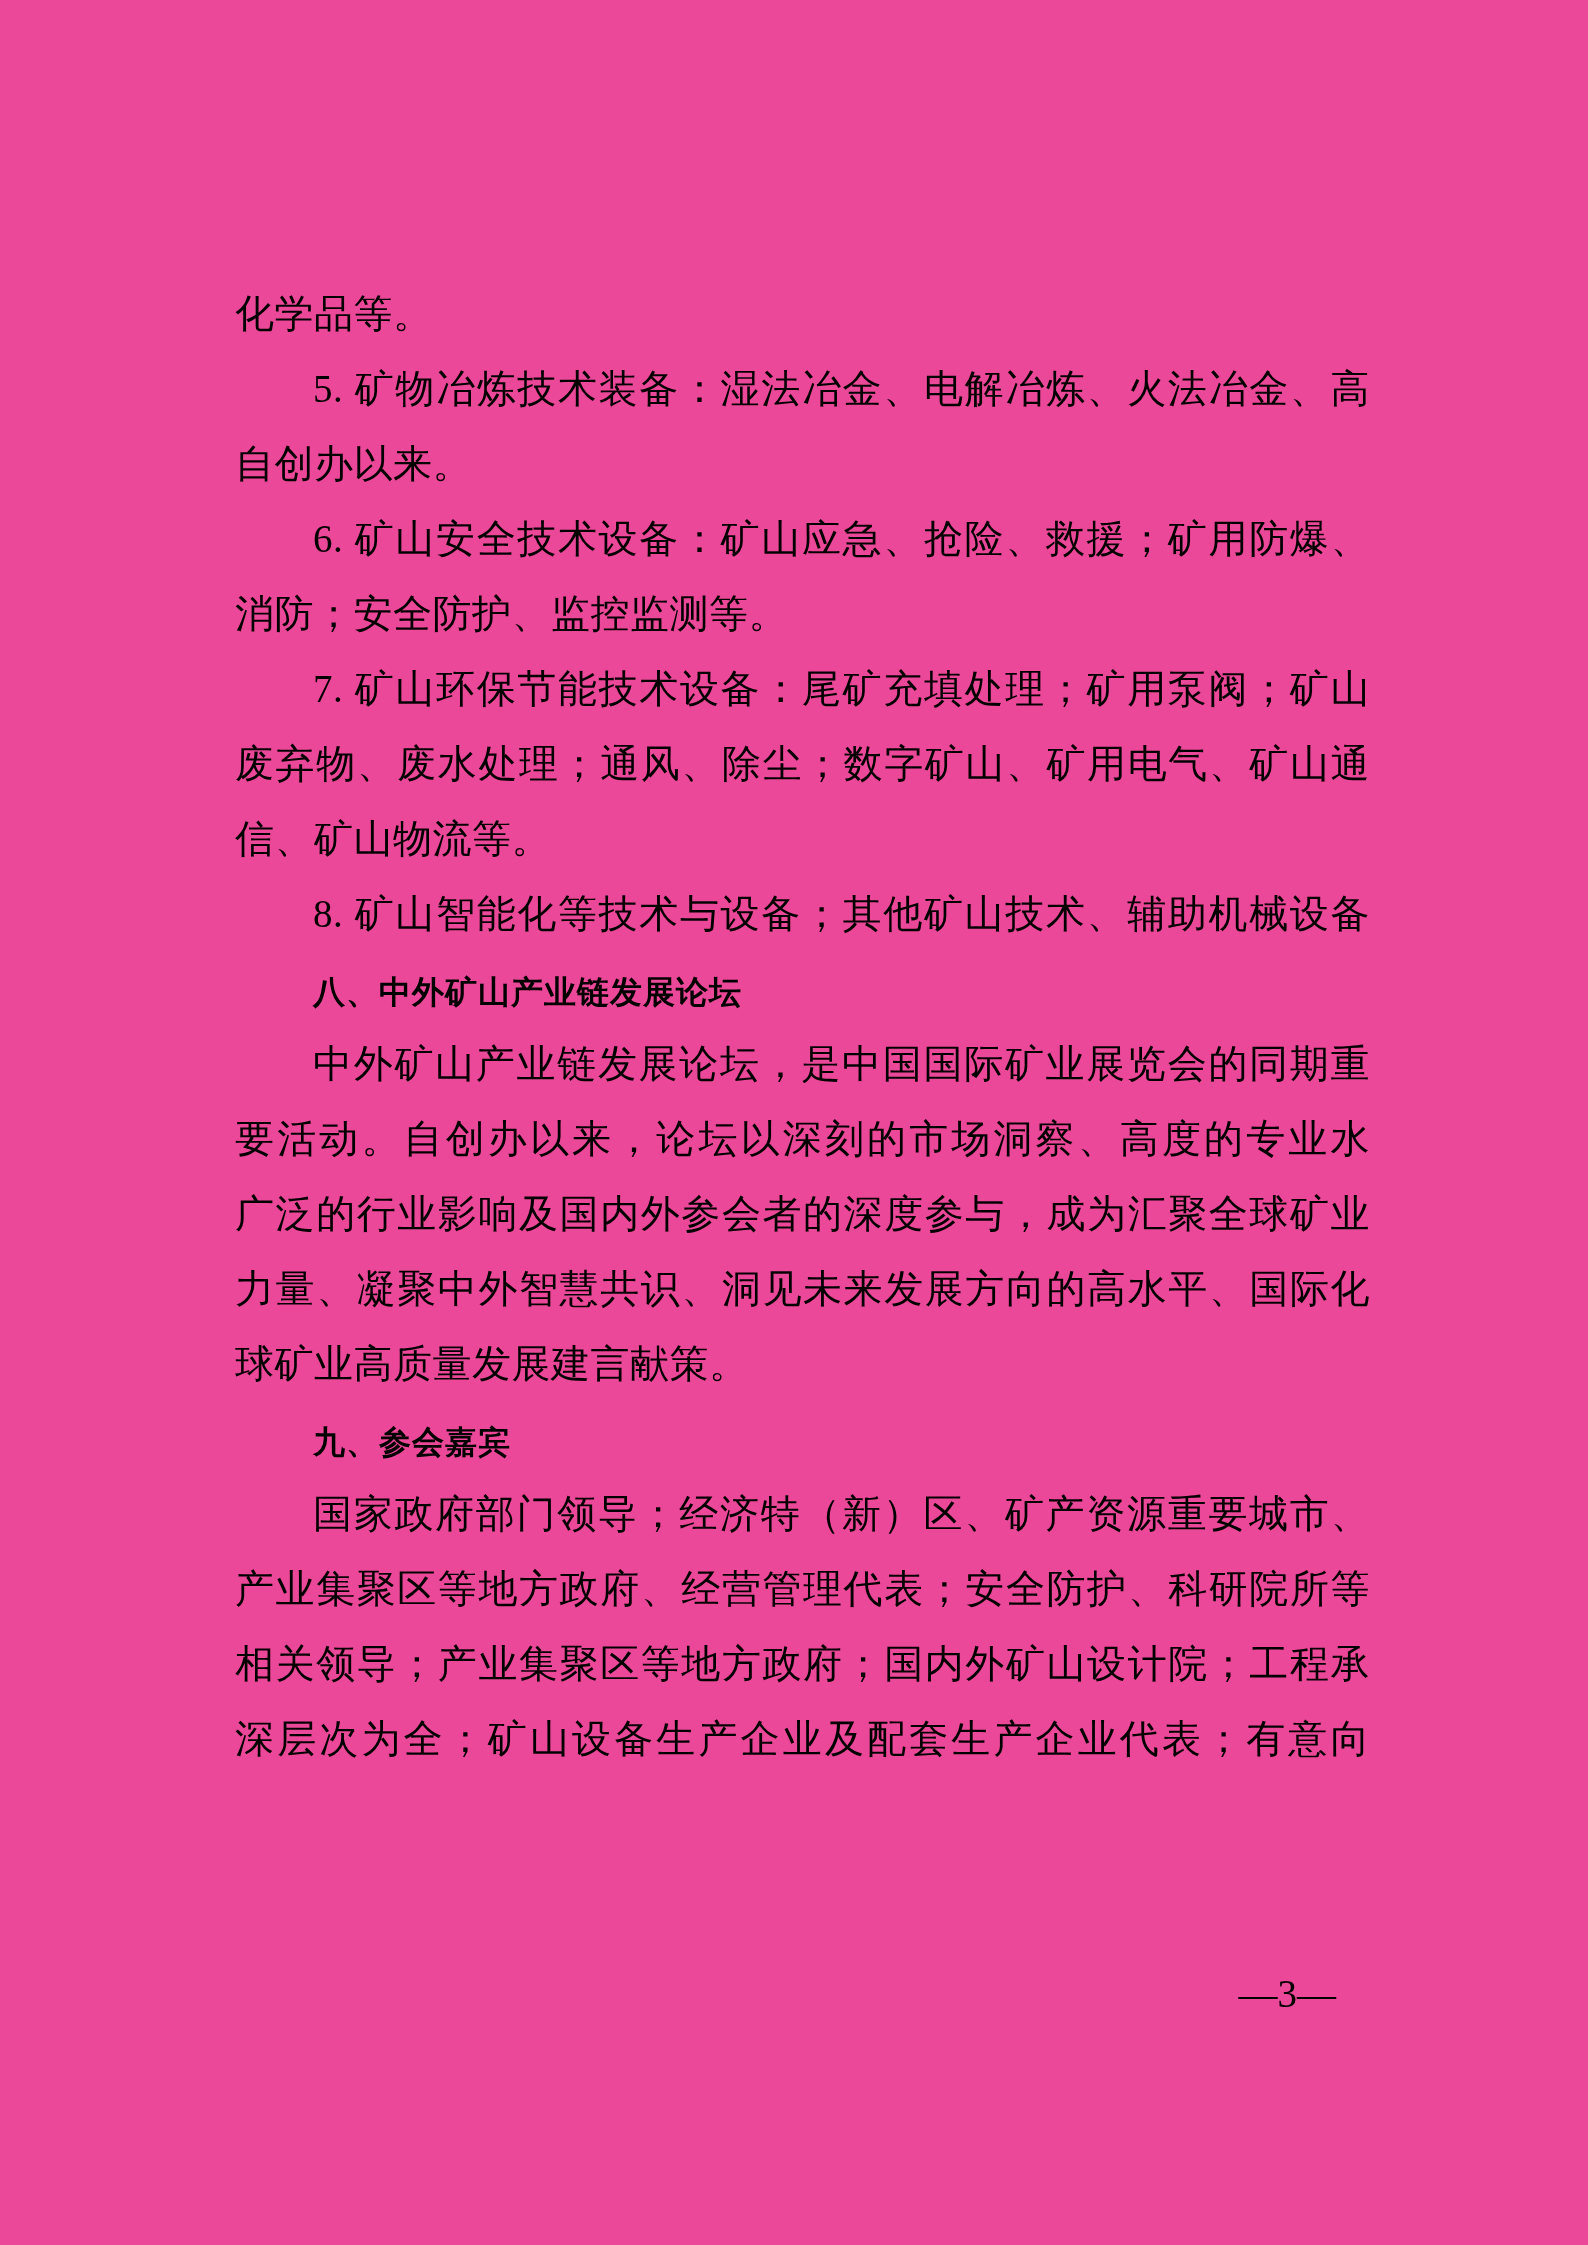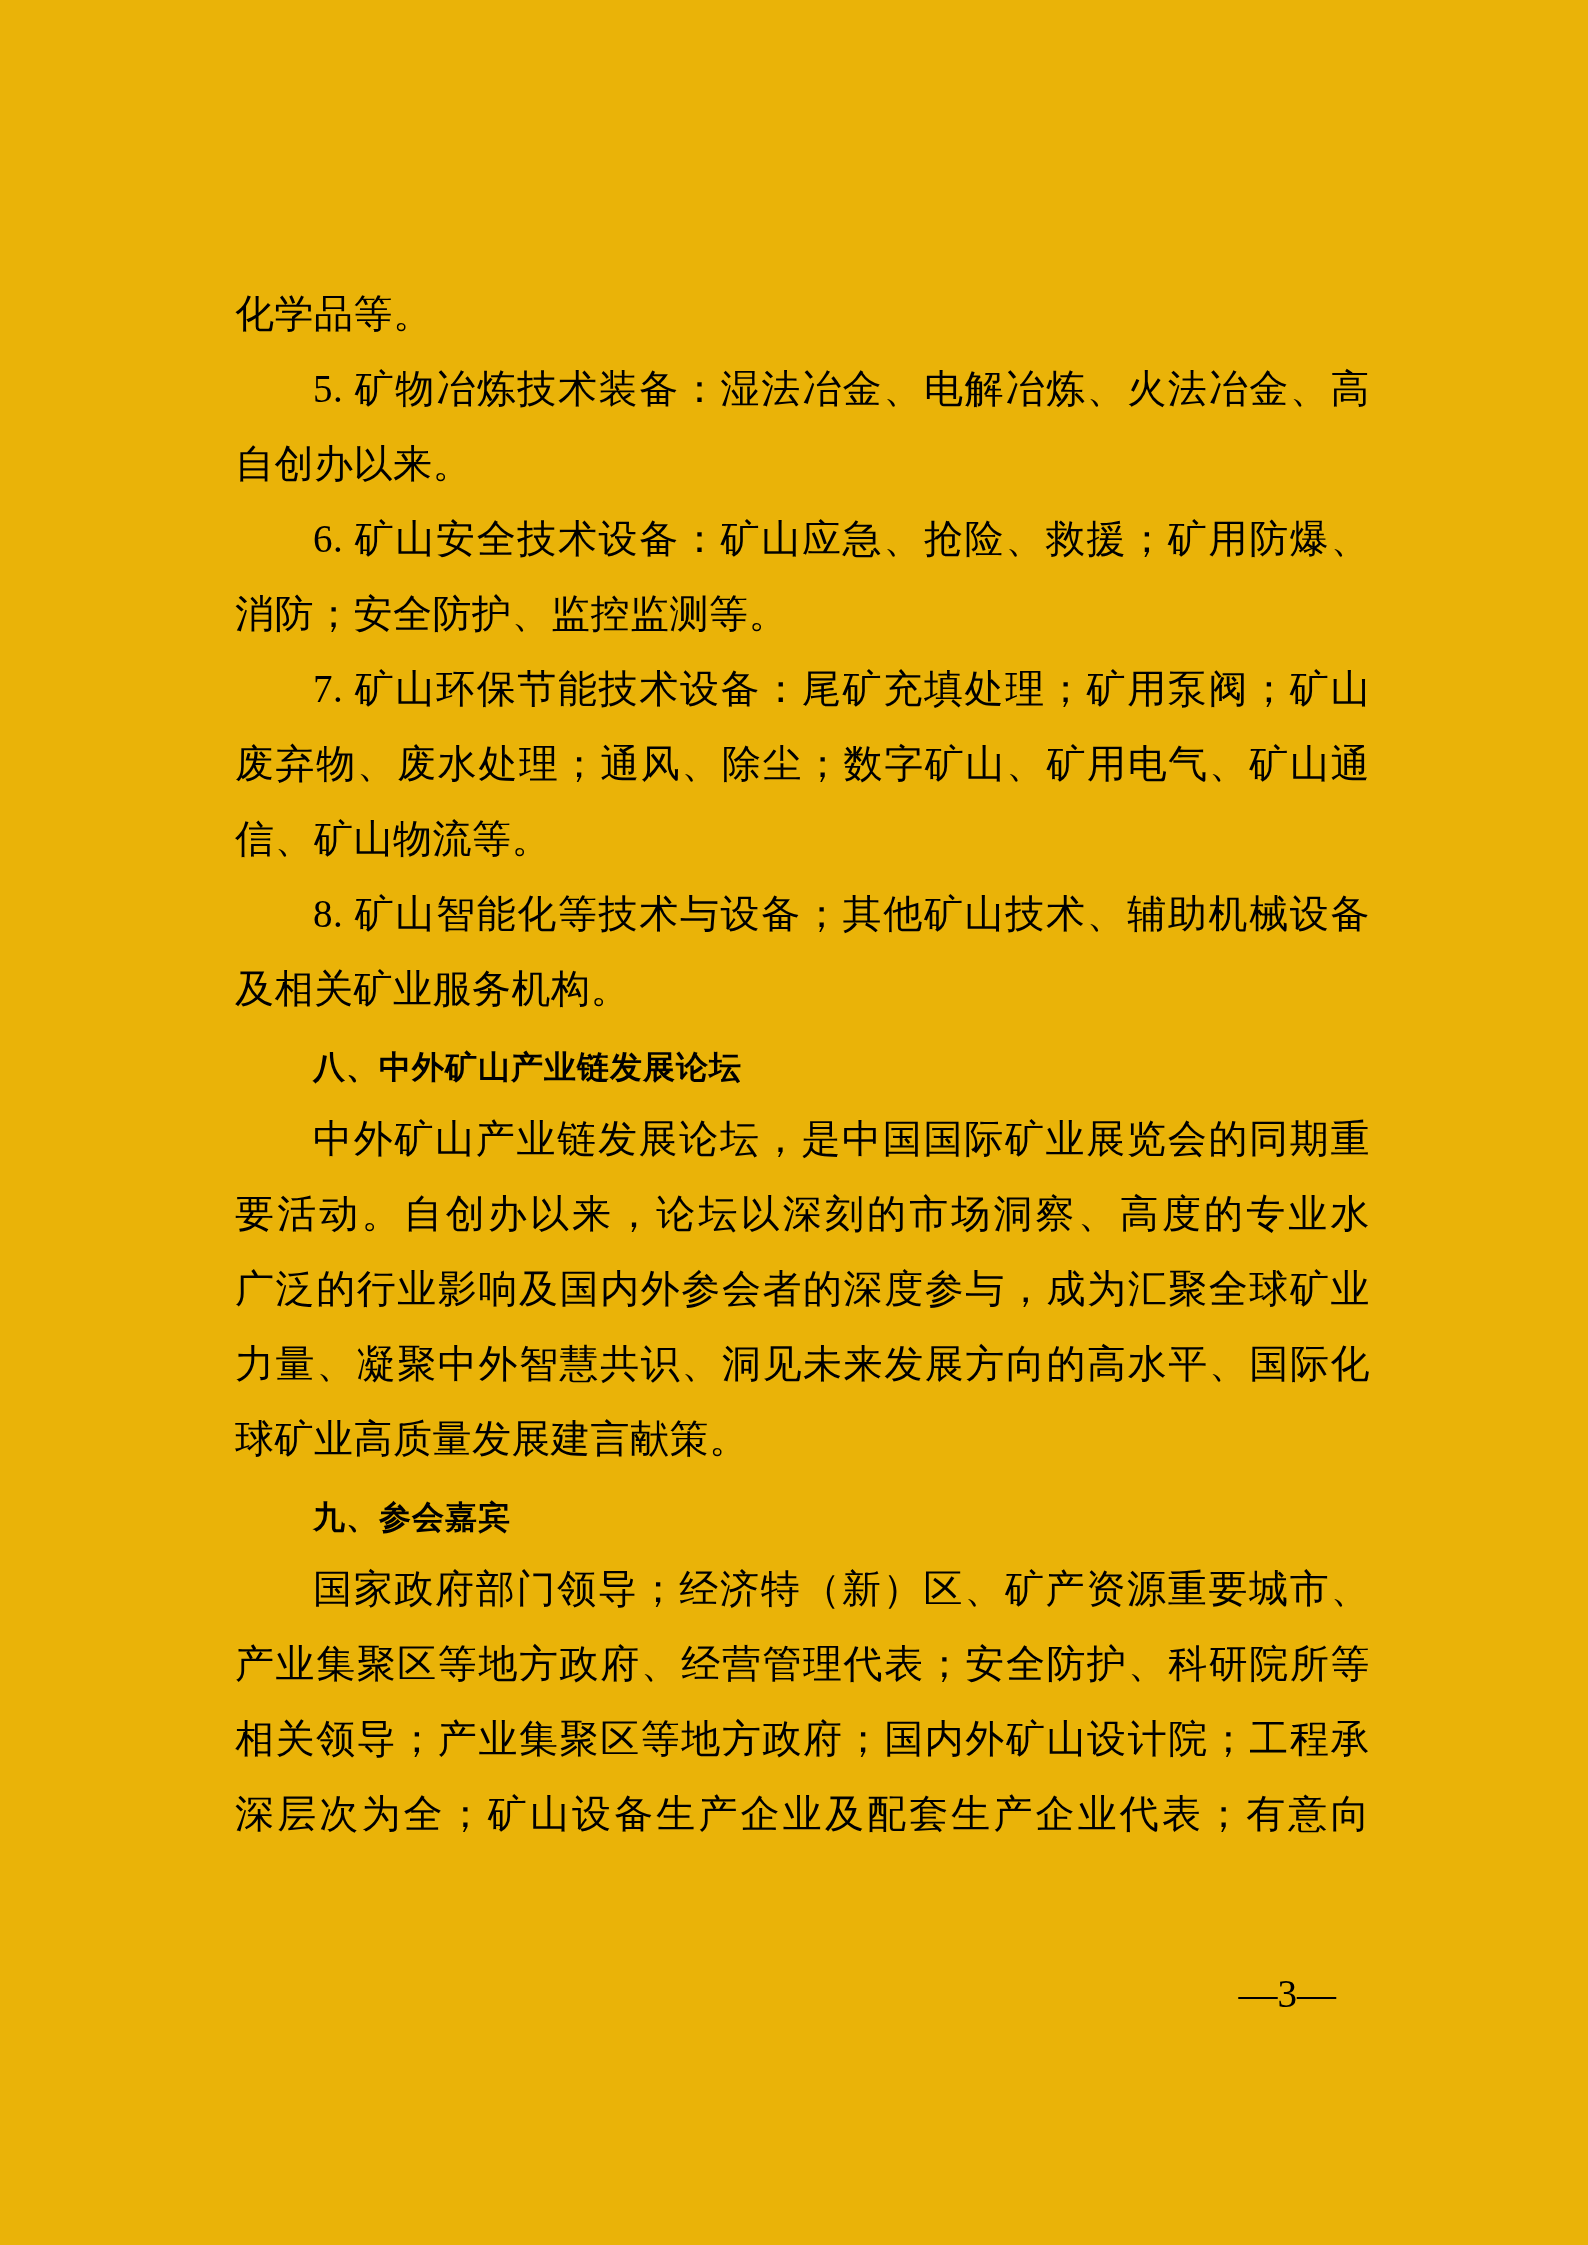--- a/index.html
+++ b/index.html
@@ -11,21 +11,21 @@
     height: 2245px;
     position: relative;
     background: #ffffff;
     overflow: hidden;
   }
   .doc-page {
     position: absolute;
     left: 0; top: 0;
     width: 1588px;
     height: 2245px;
-    background: #eab308;
+    background: #ec4899;
   }
   .text-block {
     position: absolute;
     left: 235px;
     top: 276px;
     width: 1135px;
     color: #000000;
   }
   .line {
     height: 75px;
@@ -74,21 +74,20 @@
   <div class="text-block">
     <div class="line">化学品等。</div>
     <div class="line indent fill">5. 矿物冶炼技术装备：湿法冶金、电解冶炼、火法冶金、高</div>
     <div class="line">自创办以来。</div>
     <div class="line indent fill">6. 矿山安全技术设备：矿山应急、抢险、救援；矿用防爆、</div>
     <div class="line">消防；安全防护、监控监测等。</div>
     <div class="line indent fill">7. 矿山环保节能技术设备：尾矿充填处理；矿用泵阀；矿山</div>
     <div class="line fill">废弃物、废水处理；通风、除尘；数字矿山、矿用电气、矿山通</div>
     <div class="line">信、矿山物流等。</div>
     <div class="line indent fill">8. 矿山智能化等技术与设备；其他矿山技术、辅助机械设备</div>
-    <div class="line">及相关矿业服务机构。</div>
     <div class="line indent heading">八、中外矿山产业链发展论坛</div>
     <div class="line indent fill">中外矿山产业链发展论坛，是中国国际矿业展览会的同期重</div>
     <div class="line fill">要活动。自创办以来，论坛以深刻的市场洞察、高度的专业水准、</div>
     <div class="line fill">广泛的行业影响及国内外参会者的深度参与，成为汇聚全球矿业</div>
     <div class="line fill">力量、凝聚中外智慧共识、洞见未来发展方向的高水平、国际化</div>
     <div class="line">球矿业高质量发展建言献策。</div>
     <div class="line indent heading">九、参会嘉宾</div>
     <div class="line indent fill">国家政府部门领导；经济特（新）区、矿产资源重要城市、</div>
     <div class="line fill">产业集聚区等地方政府、经营管理代表；安全防护、科研院所等</div>
     <div class="line fill">相关领导；产业集聚区等地方政府；国内外矿山设计院；工程承</div>

